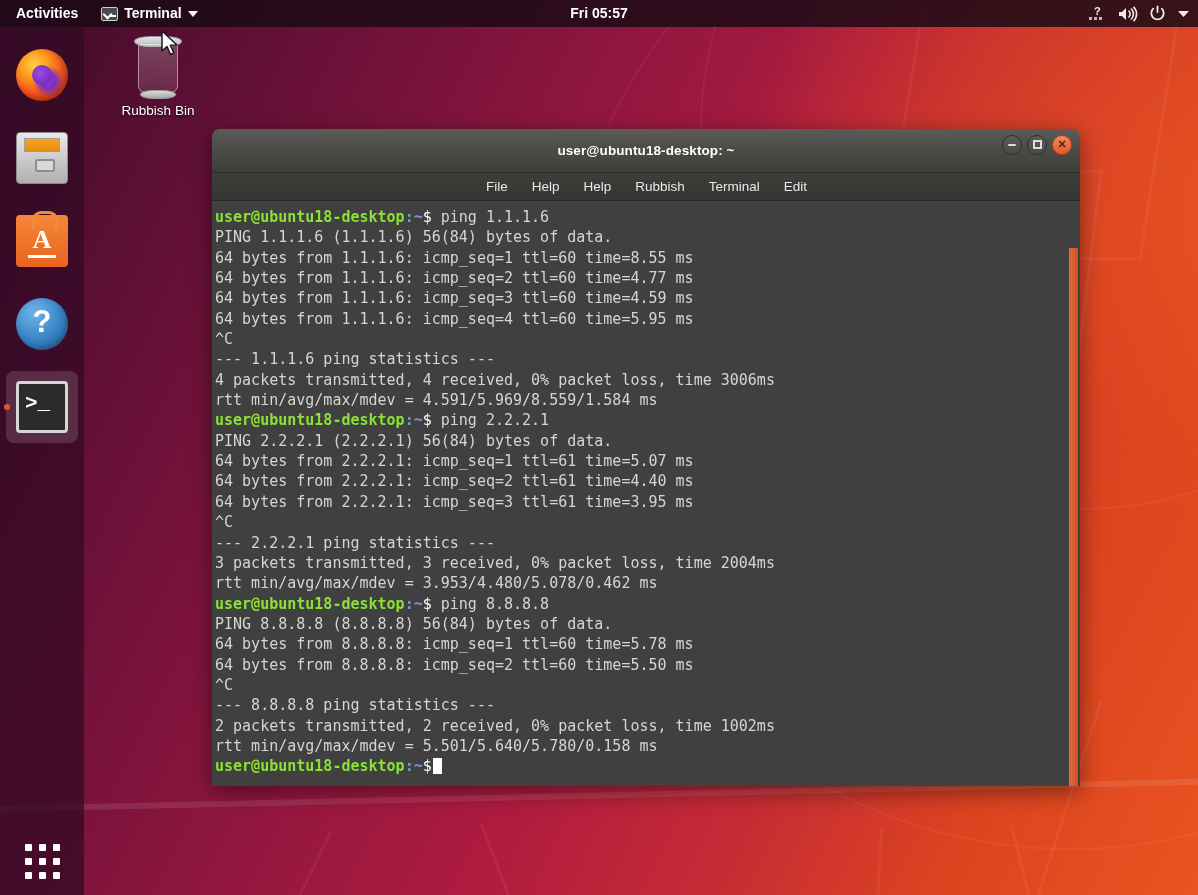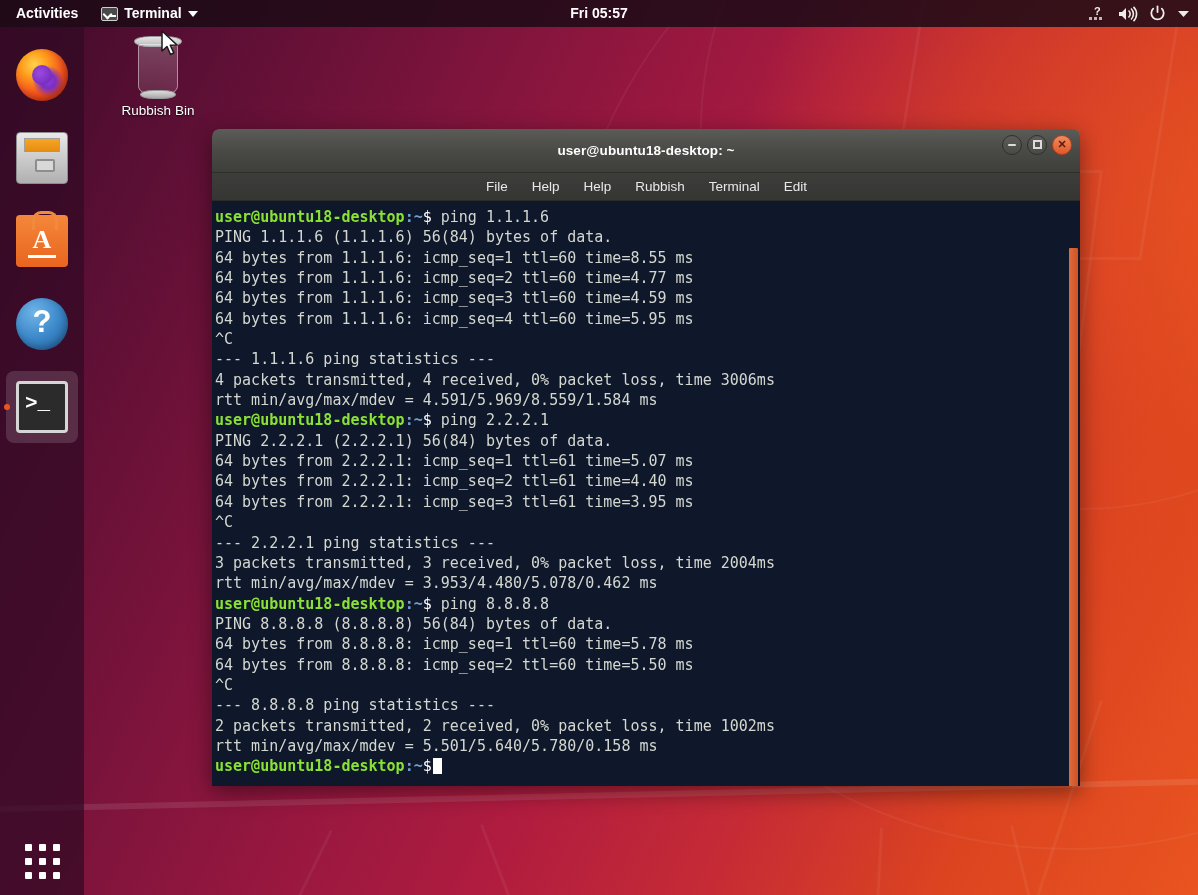--- a/index.html
+++ b/index.html
@@ -234,21 +234,21 @@
     border-bottom:1px solid #2a2a28;
     justify-content:center;
   }
   #menubar .mi{
     color:#e8e8e8; font-size:13.5px; padding:2px 8px; border-radius:3px;
   }
 
   #termbody{
     position:relative;
     width:100%; height:598px;
-    background:#0f172a;
+    background:#404040;
     padding:6px 0 0 2px;
     overflow:hidden;
   }
   #termtext{
     font-family:"DejaVu Sans Mono","Liberation Mono",monospace;
     font-size:15px; line-height:20.35px;
     color:#d3d7cf; white-space:pre; padding-left:1px;
   }
   #termtext .line{ height:20.35px; }
   .g{ color:#8ae234; font-weight:bold; }

